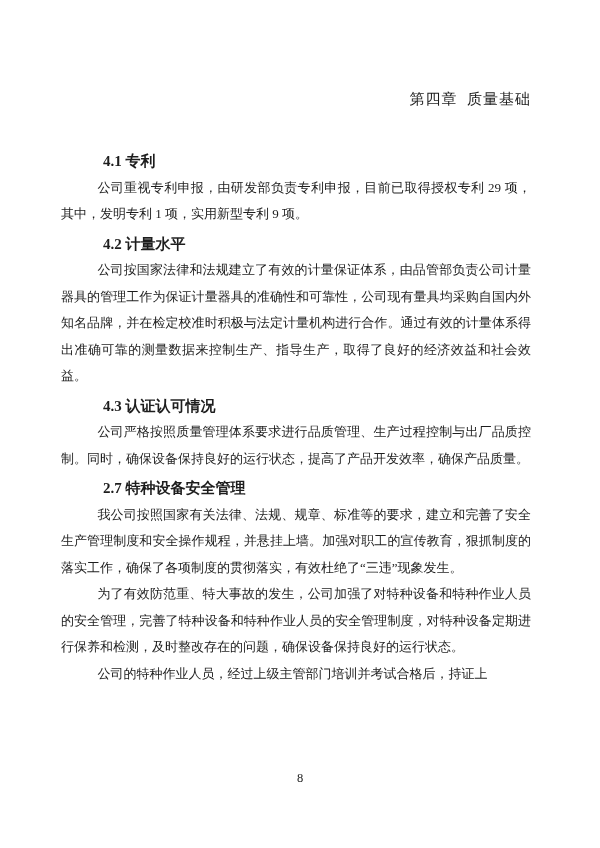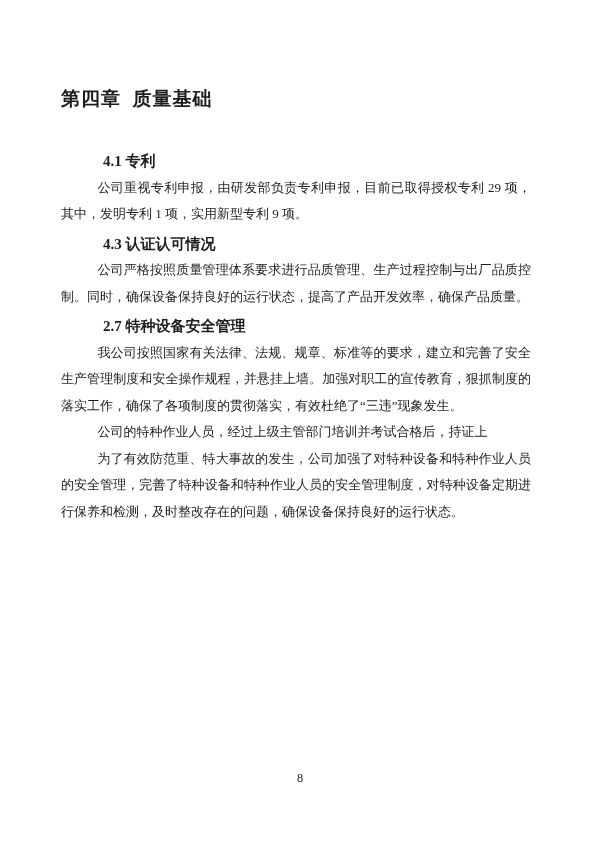--- a/index.html
+++ b/index.html
@@ -16,23 +16,23 @@
     font-family: "Liberation Serif", "DejaVu Serif", serif;
     overflow: hidden;
   }
   .content {
     position: absolute;
     left: 61px;
     top: 84px;
     width: 470px;
   }
   .chapter-title {
-    font-size: 19px;
-    font-weight: bold;
-    text-align: left;
+    font-size: 15px;
+    font-weight: normal;
+    text-align: right;
     line-height: 30px;
     margin: 0 0 34px 0;
     letter-spacing: 1px;
     white-space: pre;
   }
   .section-heading {
     font-size: 15px;
     font-weight: bold;
     line-height: 26.5px;
     text-indent: 2.8em;
@@ -62,29 +62,33 @@
 <div class="page">
   <div class="content">
 
     <h1 class="chapter-title">第四章  质量基础</h1>
 
     <div>
       <h2 class="section-heading">4.1 专利</h2>
       <p class="para">公司重视专利申报，由研发部负责专利申报，目前已取得授权专利 29 项，其中，发明专利 1 项，实用新型专利 9 项。</p>
     </div>
 
+    <div>
+      <h2 class="section-heading">4.2 计量水平</h2>
+      <p class="para">公司按国家法律和法规建立了有效的计量保证体系，由品管部负责公司计量器具的管理工作为保证计量器具的准确性和可靠性，公司现有量具均采购自国内外知名品牌，并在检定校准时积极与法定计量机构进行合作。通过有效的计量体系得出准确可靠的测量数据来控制生产、指导生产，取得了良好的经济效益和社会效益。</p>
+    </div>
 
     <div>
       <h2 class="section-heading">4.3 认证认可情况</h2>
       <p class="para">公司严格按照质量管理体系要求进行品质管理、生产过程控制与出厂品质控制。同时，确保设备保持良好的运行状态，提高了产品开发效率，确保产品质量。</p>
     </div>
 
     <div>
       <h2 class="section-heading">2.7 特种设备安全管理</h2>
       <p class="para">我公司按照国家有关法律、法规、规章、标准等的要求，建立和完善了安全生产管理制度和安全操作规程，并悬挂上墙。加强对职工的宣传教育，狠抓制度的落实工作，确保了各项制度的贯彻落实，有效杜绝了“三违”现象发生。</p>
+      <p class="para">为了有效防范重、特大事故的发生，公司加强了对特种设备和特种作业人员的安全管理，完善了特种设备和特种作业人员的安全管理制度，对特种设备定期进行保养和检测，及时整改存在的问题，确保设备保持良好的运行状态。</p>
       <p class="para">公司的特种作业人员，经过上级主管部门培训并考试合格后，持证上</p>
-      <p class="para">为了有效防范重、特大事故的发生，公司加强了对特种设备和特种作业人员的安全管理，完善了特种设备和特种作业人员的安全管理制度，对特种设备定期进行保养和检测，及时整改存在的问题，确保设备保持良好的运行状态。</p>
     </div>
 
   </div>
 
   <div class="page-number">8</div>
 </div>
 
 </body></html>

